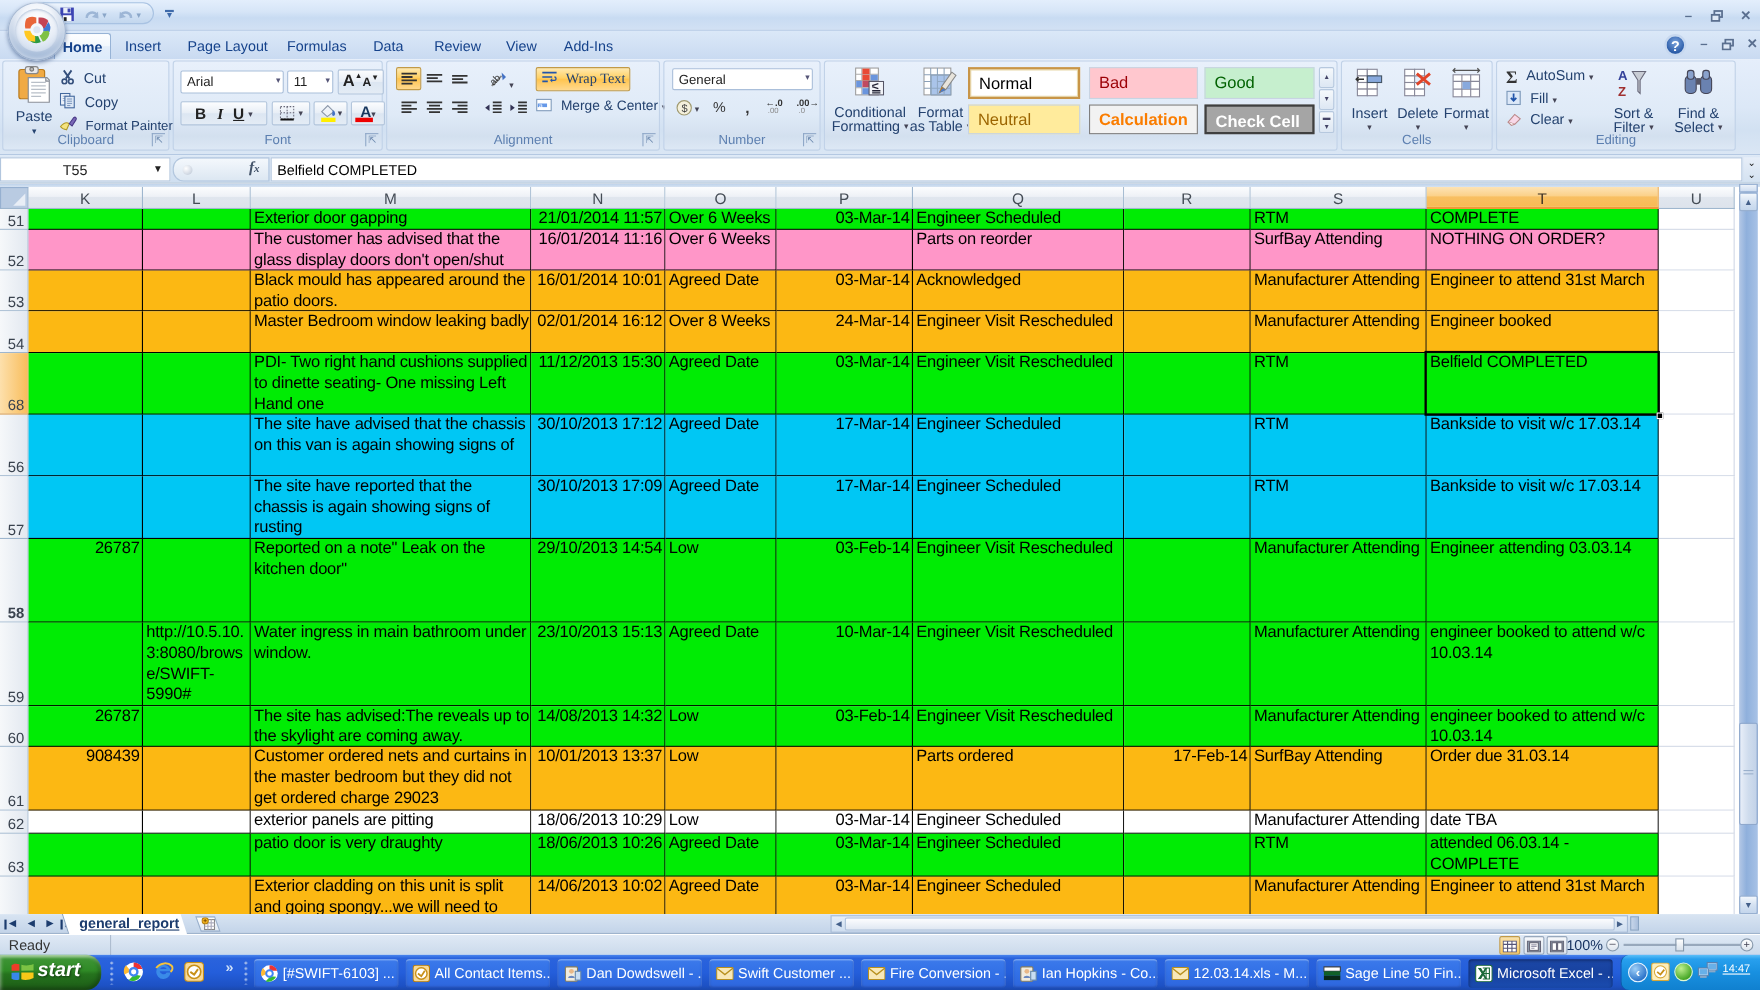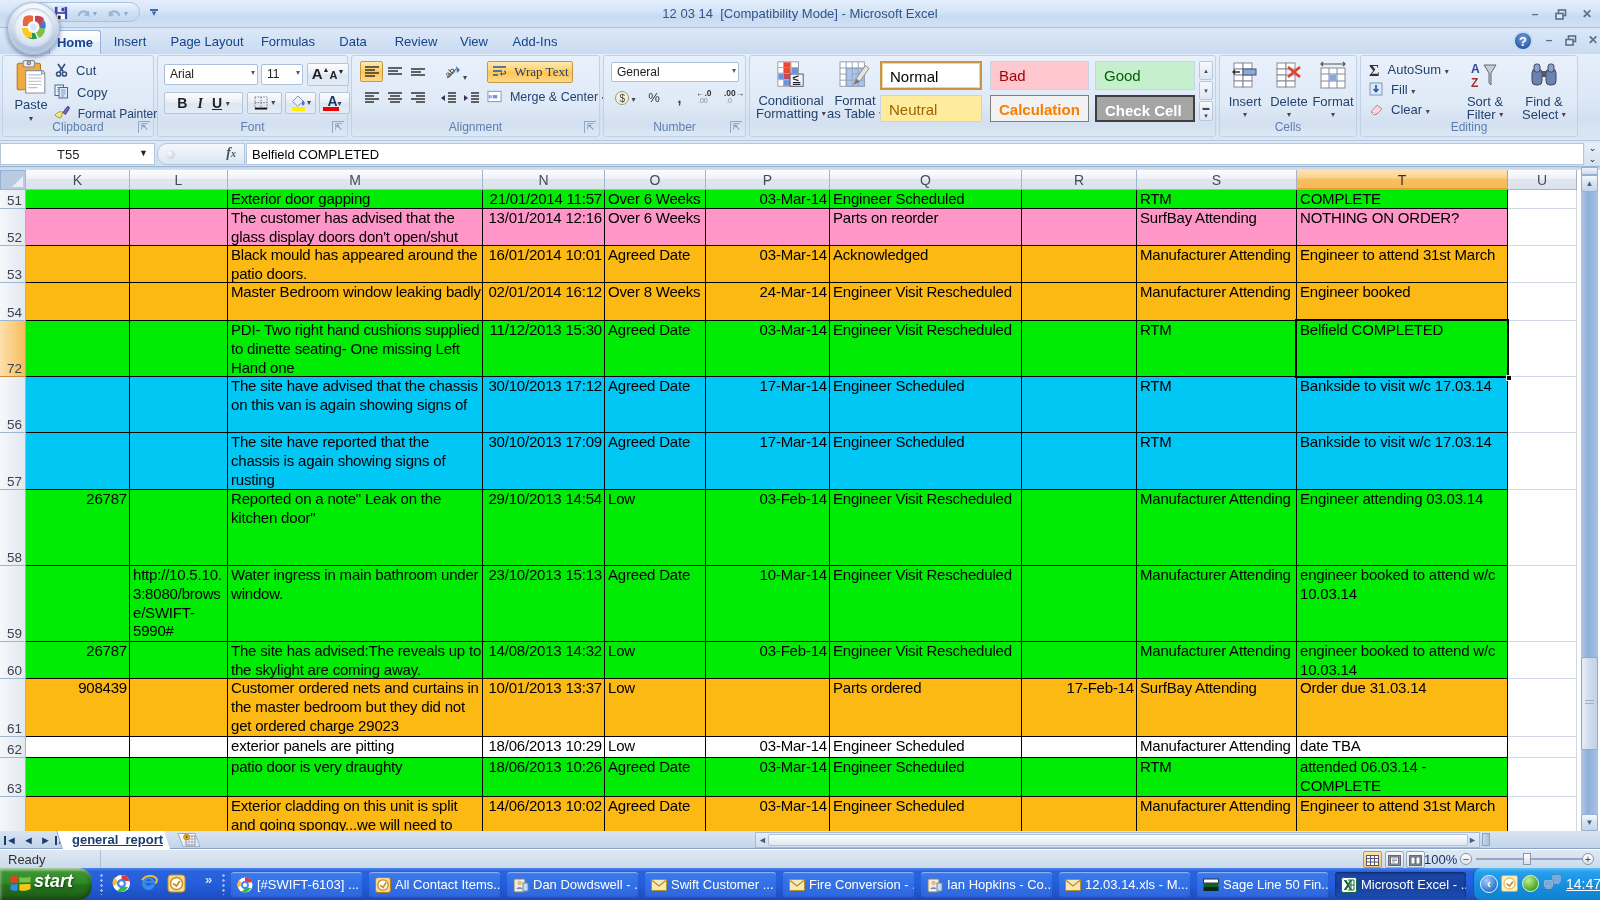--- a/index.html
+++ b/index.html
@@ -125,21 +125,20 @@
   box-shadow:inset 0 1px 1px rgba(255,255,255,.4), inset 0 -1px 2px rgba(0,0,30,.25);
   color:#fff; font-size:13px; line-height:26px; white-space:nowrap; overflow:hidden; }
 .taskbtn .ticon { display:inline-block; width:16px; height:16px; margin:5px 4px 0 6px; vertical-align:top; }
 .taskbtn.active { background:linear-gradient(#1c48a8 0%, #17419e 50%, #1a4cb0 100%);
   box-shadow:inset 0 1px 3px rgba(0,0,20,.5); }
 </style>
 </head>
 <body>
 <div id="screen">
   <div id="titlebar" class="abs">
-    <div id="title-text" class="abs">12 03 14&nbsp; [Compatibility Mode] - Microsoft Excel</div>
     <div class="abs winbtn" style="left:1526px;">–</div>
     <div class="abs winbtn" style="left:1552px;"><svg width="12" height="11" viewBox="0 0 12 11" style="margin-top:1px;">
           <rect x="3.5" y="1" width="7" height="5.5" fill="none" stroke="#5a6f8f" stroke-width="1.6"></rect>
           <rect x="1" y="4.5" width="7" height="5.5" fill="#dfe9f6" stroke="#5a6f8f" stroke-width="1.6"></rect>
         </svg></div>
     <div class="abs winbtn" style="left:1578px;">✕</div>
   </div>
   <div id="qat" class="abs">
     <svg class="abs" style="left:19px;top:3px;" width="14" height="14" viewBox="0 0 16 16">
       <rect x="1" y="1" width="14" height="14" fill="#3d45b4"></rect>
@@ -517,29 +516,29 @@
         <div class="abs rhdr" style="top: 19px; height: 37px;">
           <span>52</span>
         </div>
         <div class="abs rhdr" style="top: 56px; height: 37px;">
           <span>53</span>
         </div>
         <div class="abs rhdr" style="top: 93px; height: 38px;">
           <span>54</span>
         </div>
         <div class="abs rhdr rhdr-sel" style="top: 131px; height: 56px;">
-          <span>72</span>
+          <span>68</span>
         </div>
         <div class="abs rhdr" style="top: 187px; height: 56px;">
           <span>56</span>
         </div>
         <div class="abs rhdr" style="top: 243px; height: 57px;">
           <span>57</span>
         </div>
-        <div class="abs rhdr" style="top: 300px; height: 76px;">
+        <div class="abs rhdr" style="top: 300px; height: 76px; font-weight: bold;">
           <span>58</span>
         </div>
         <div class="abs rhdr" style="top: 376px; height: 76px;">
           <span>59</span>
         </div>
         <div class="abs rhdr" style="top: 452px; height: 37px;">
           <span>60</span>
         </div>
         <div class="abs rhdr" style="top: 489px; height: 58px;">
           <span>61</span>
@@ -560,21 +559,21 @@
         <div class="cell bdr bg-g" style="left: 579px; top: 0px; width: 101px; height: 19px;">Over 6 Weeks</div>
         <div class="cell bdr bg-g rt" style="left: 680px; top: 0px; width: 124px; height: 19px;">03-Mar-14</div>
         <div class="cell bdr bg-g" style="left: 804px; top: 0px; width: 192px; height: 19px;">Engineer Scheduled</div>
         <div class="cell bdr bg-g rt" style="left: 996px; top: 0px; width: 115px; height: 19px;"></div>
         <div class="cell bdr bg-g" style="left: 1111px; top: 0px; width: 160px; height: 19px;">RTM</div>
         <div class="cell bdr bg-g" style="left: 1271px; top: 0px; width: 211px; height: 19px;">COMPLETE</div>
         <div class="cell gl bg-w" style="left: 1482px; top: 0px; width: 69px; height: 19px;"></div>
         <div class="cell bdr bg-p rt" style="left: 0px; top: 19px; width: 104px; height: 37px;"></div>
         <div class="cell bdr bg-p" style="left: 104px; top: 19px; width: 98px; height: 37px;"></div>
         <div class="cell bdr bg-p" style="left: 202px; top: 19px; width: 255px; height: 37px;">The customer has advised that the<br>glass display doors don't open/shut</div>
-        <div class="cell bdr bg-p rt" style="left: 457px; top: 19px; width: 122px; height: 37px;">13/01/2014 12:16</div>
+        <div class="cell bdr bg-p rt" style="left: 457px; top: 19px; width: 122px; height: 37px;">16/01/2014 11:16</div>
         <div class="cell bdr bg-p" style="left: 579px; top: 19px; width: 101px; height: 37px;">Over 6 Weeks</div>
         <div class="cell bdr bg-p rt" style="left: 680px; top: 19px; width: 124px; height: 37px;"></div>
         <div class="cell bdr bg-p" style="left: 804px; top: 19px; width: 192px; height: 37px;">Parts on reorder</div>
         <div class="cell bdr bg-p rt" style="left: 996px; top: 19px; width: 115px; height: 37px;"></div>
         <div class="cell bdr bg-p" style="left: 1111px; top: 19px; width: 160px; height: 37px;">SurfBay Attending</div>
         <div class="cell bdr bg-p" style="left: 1271px; top: 19px; width: 211px; height: 37px;">NOTHING ON ORDER?</div>
         <div class="cell gl bg-w" style="left: 1482px; top: 19px; width: 69px; height: 37px;"></div>
         <div class="cell bdr bg-o rt" style="left: 0px; top: 56px; width: 104px; height: 37px;"></div>
         <div class="cell bdr bg-o" style="left: 104px; top: 56px; width: 98px; height: 37px;"></div>
         <div class="cell bdr bg-o" style="left: 202px; top: 56px; width: 255px; height: 37px;">Black mould has appeared around the<br>patio doors.</div>
@@ -858,16 +857,16 @@
         </svg>
       <div class="abs" style="left:48px;top:7px;width:17px;height:17px;border-radius:50%;background:radial-gradient(circle at 35% 30%,#c0f090,#48a828 70%,#2f7818);border:1px solid #e0f8d0;"></div>
       <svg class="abs" style="left:69px;top:6px;" width="19" height="19" viewBox="0 0 19 19">
           <rect x="9" y="1" width="9" height="7" fill="#b8d4f0" stroke="#5880b0"></rect>
           <rect x="10.5" y="8" width="6" height="2" fill="#88a8c8"></rect>
           <rect x="1" y="6" width="9" height="7" fill="#cfe2f6" stroke="#5880b0"></rect>
           <rect x="2.5" y="13" width="6" height="2" fill="#88a8c8"></rect>
           <rect x="2" y="7" width="7" height="5" fill="#68b0e8"></rect>
           <rect x="10" y="2" width="7" height="5" fill="#68b0e8"></rect>
         </svg>
-      <div class="abs" style="left:92px;top:8px;font-size:14px;color:#fff;text-decoration:underline;">14:47</div>
+      <div class="abs" style="left:92px;top:8px;font-size:10px;color:#fff;text-decoration:underline;">14:47</div>
     </div>
   </div>
 </div>
 
 </body></html>

